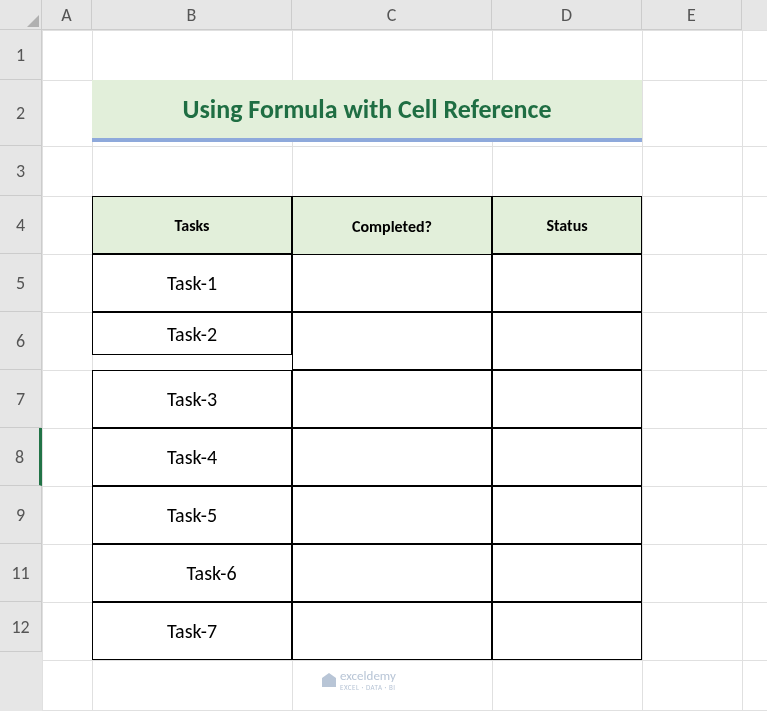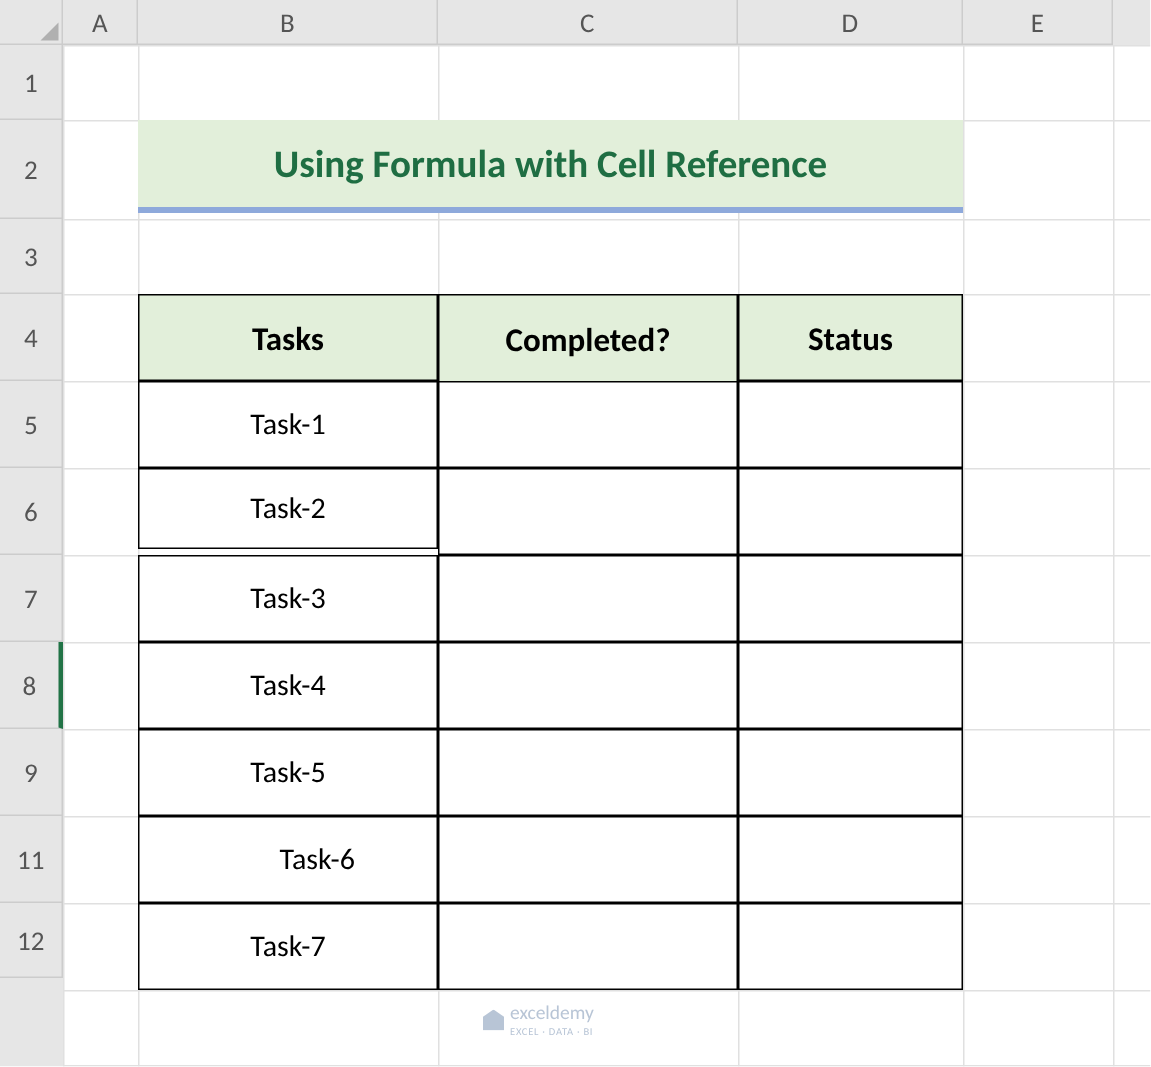--- a/index.html
+++ b/index.html
@@ -97,21 +97,21 @@
       font-weight: bold;
       display: flex;
       align-items: center;
       justify-content: center;
       border-bottom: 4px solid #8ea9db;
     }
     .table-header-cell {
       position: absolute;
       background: #e2efda;
       color: #000;
-      font-size: 22px;
+      font-size: 16px;
       font-weight: bold;
       display: flex;
       align-items: center;
       justify-content: center;
       border: 1.5px solid #000;
     }
     .table-data-cell {
       position: absolute;
       background: #ffffff;
       color: #000;
@@ -204,21 +204,21 @@
         <div class="gridline-h" style="top: 680px;"></div>
       </div>
     <div id="content">
         <div class="title-cell" style="left: 50px; top: 50px; width: 550px; height: 62px;">Using Formula with Cell Reference</div>
         <div class="table-header-cell" style="left: 50px; top: 166px; width: 200px; height: 58px;">Tasks</div>
         <div class="table-header-cell" style="left: 250px; top: 166px; width: 200px; height: 60px;">Completed?</div>
         <div class="table-header-cell" style="left: 450px; top: 166px; width: 150px; height: 58px;">Status</div>
         <div class="table-data-cell" style="left: 50px; top: 224px; width: 200px; height: 58px;">Task-1</div>
         <div class="table-data-cell" style="left: 250px; top: 224px; width: 200px; height: 58px;"></div>
         <div class="table-data-cell" style="left: 450px; top: 224px; width: 150px; height: 58px;"></div>
-        <div class="table-data-cell" style="left: 50px; top: 282px; width: 200px; height: 54px;">Task-2</div>
+        <div class="table-data-cell" style="left: 50px; top: 282px; width: 200px; height: 43px;">Task-2</div>
         <div class="table-data-cell" style="left: 250px; top: 282px; width: 200px; height: 58px;"></div>
         <div class="table-data-cell" style="left: 450px; top: 282px; width: 150px; height: 58px;"></div>
         <div class="table-data-cell" style="left: 50px; top: 340px; width: 200px; height: 58px;">Task-3</div>
         <div class="table-data-cell" style="left: 250px; top: 340px; width: 200px; height: 58px;"></div>
         <div class="table-data-cell" style="left: 450px; top: 340px; width: 150px; height: 58px;"></div>
         <div class="table-data-cell" style="left: 50px; top: 398px; width: 200px; height: 58px;">Task-4</div>
         <div class="table-data-cell" style="left: 250px; top: 398px; width: 200px; height: 58px;"></div>
         <div class="table-data-cell" style="left: 450px; top: 398px; width: 150px; height: 58px;"></div>
         <div class="table-data-cell" style="left: 50px; top: 456px; width: 200px; height: 58px;">Task-5</div>
         <div class="table-data-cell" style="left: 250px; top: 456px; width: 200px; height: 58px;"></div>

